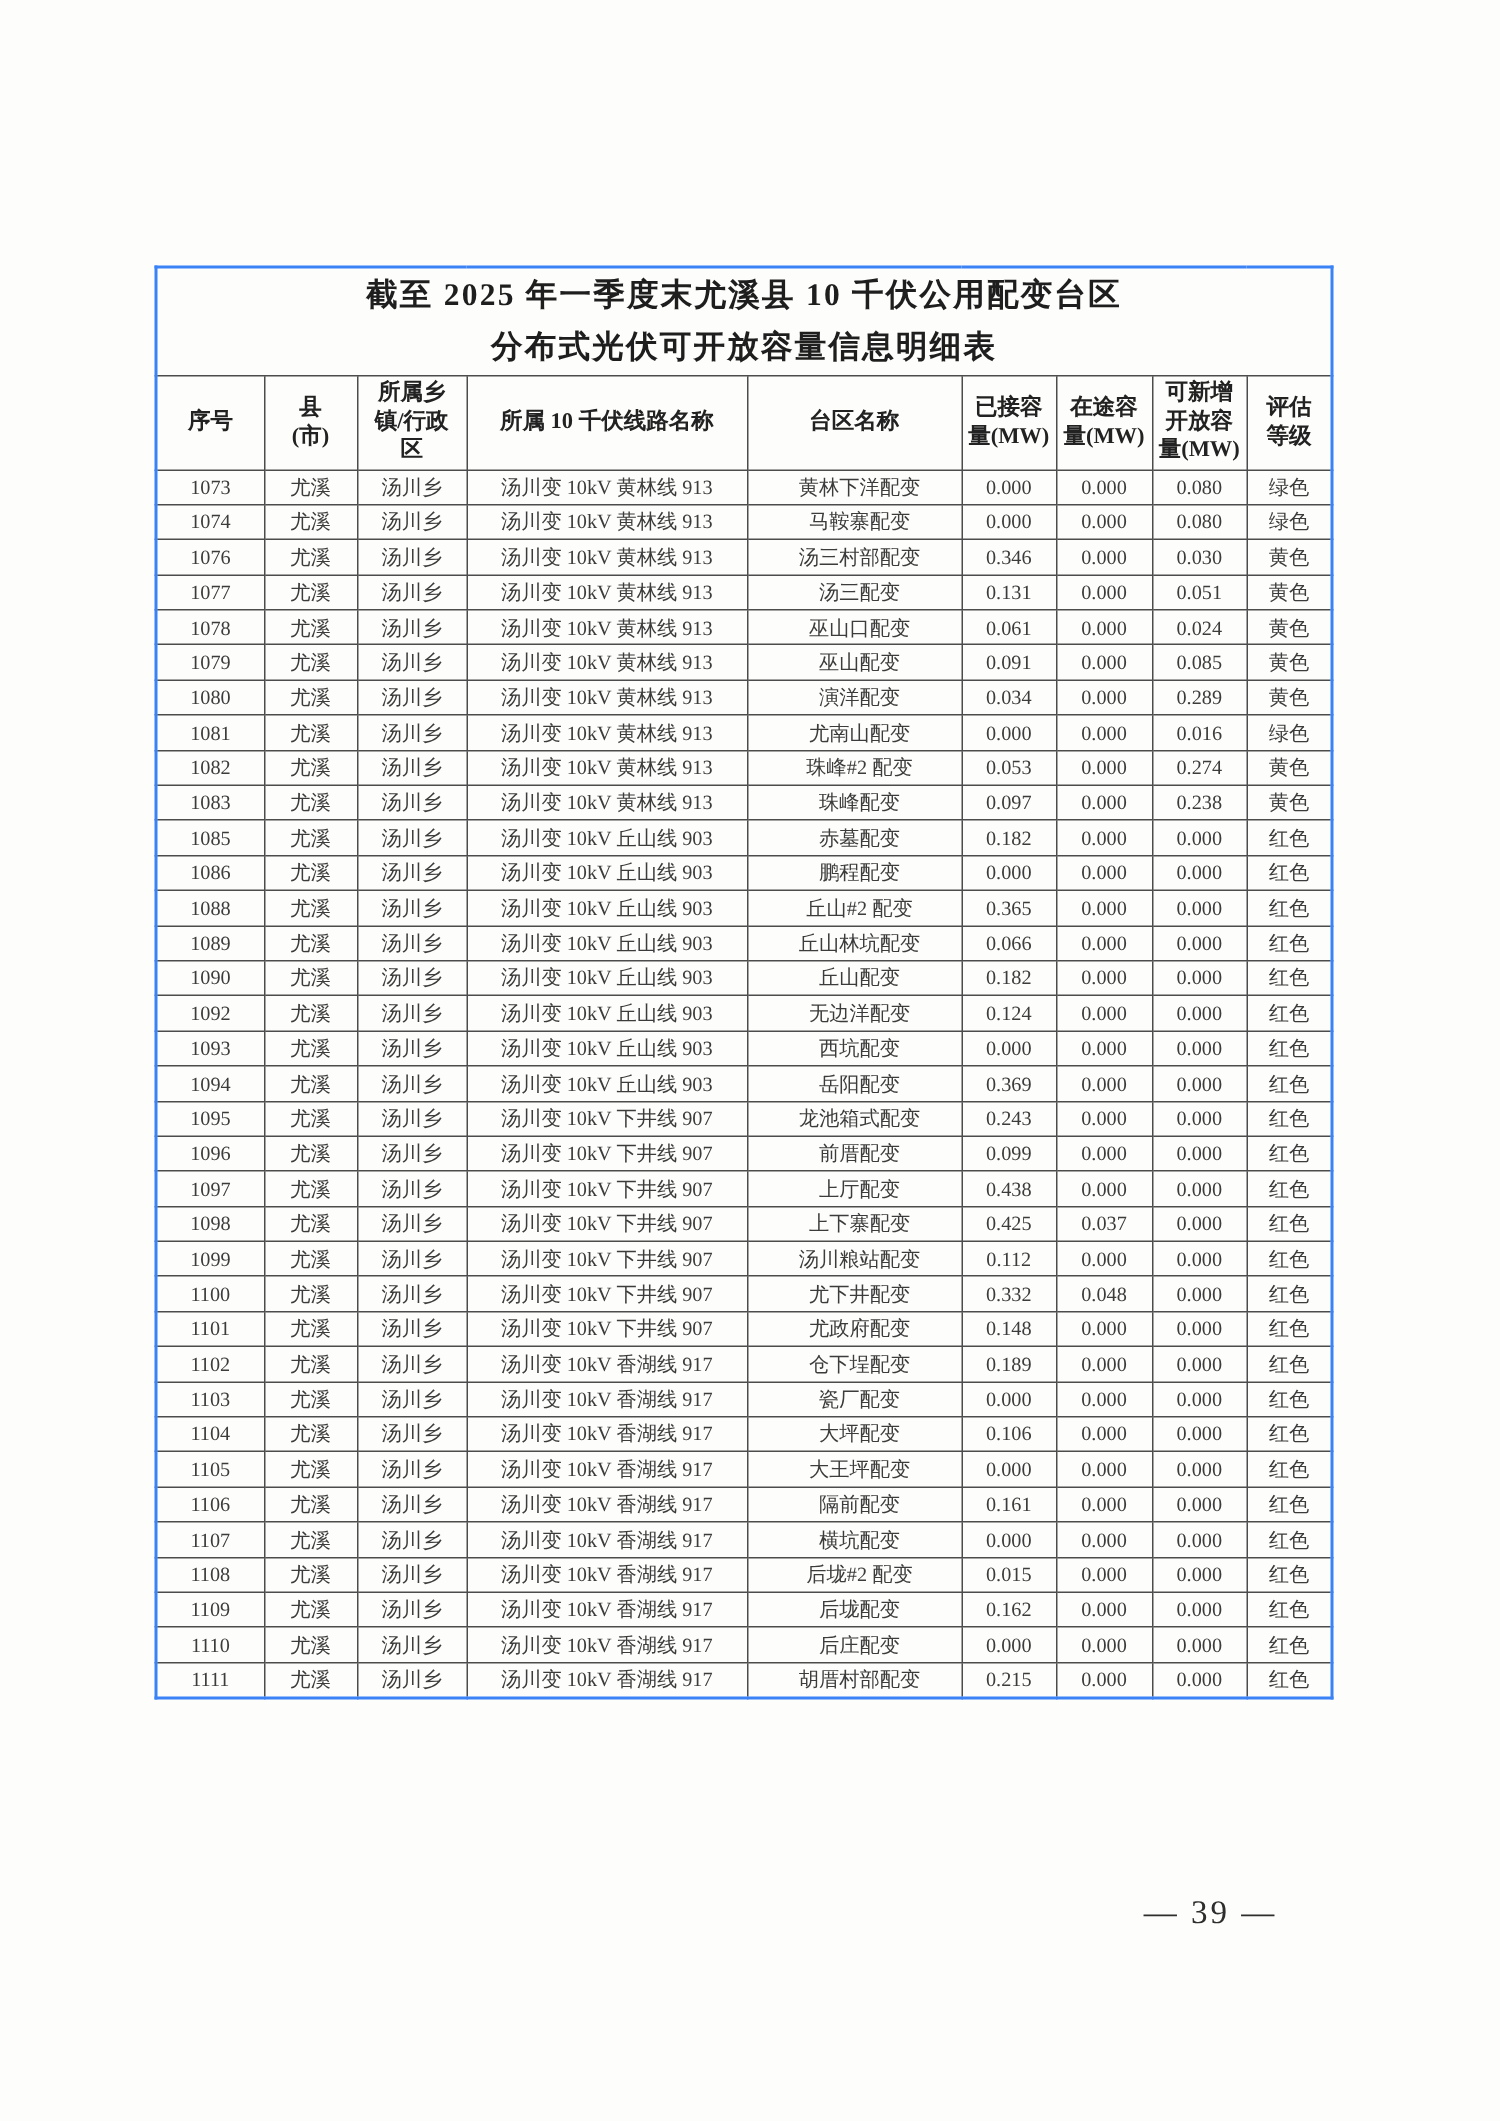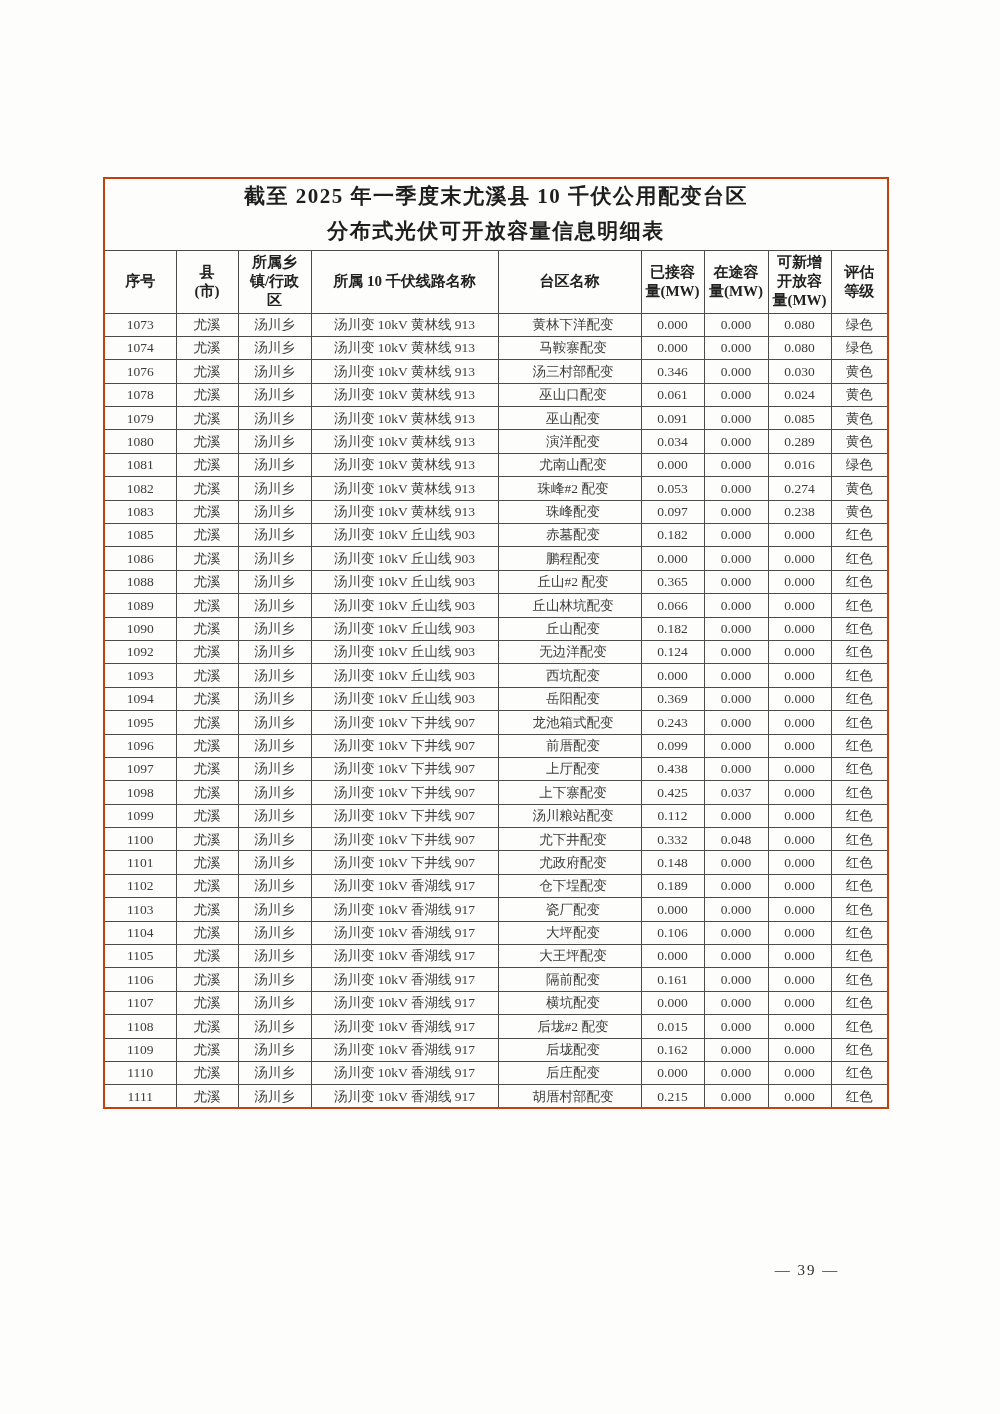--- a/index.html
+++ b/index.html
@@ -14,21 +14,21 @@
     color: #3c3c3c;
     overflow: hidden;
   }
   table.capacity-table {
     position: absolute;
     left: 103px;
     top: 177px;
     width: 784px;
     border-collapse: collapse;
     table-layout: fixed;
-    border: 2px solid #c2410c;
+    border: 2px solid #3b82f6;
   }
   table.capacity-table th,
   table.capacity-table td {
     border: 1px solid #4c4c4c;
     vertical-align: middle;
     overflow: hidden;
   }
   .title-cell {
     height: 72px;
     text-align: center;
@@ -60,21 +60,21 @@
   tbody td.c4 {
     text-align: center;
     padding-left: 9px;
   }
   .page-number {
     position: absolute;
     left: 752px;
     top: 1262px;
     width: 110px;
     text-align: center;
-    font-size: 15px;
+    font-size: 22px;
     letter-spacing: 2px;
     color: #2e2e2e;
   }
 </style>
 </head>
 <body>
 
 <div class="page">
 
   <table class="capacity-table">
@@ -142,20 +142,31 @@
           <td class="c1">尤溪</td>
           <td class="c2">汤川乡</td>
           <td class="c3">汤川变 10kV 黄林线 913</td>
           <td class="c4">汤三村部配变</td>
           <td class="c5">0.346</td>
           <td class="c6">0.000</td>
           <td class="c7">0.030</td>
           <td class="c8">黄色</td>
         </tr>
         <tr>
+          <td class="c0">1077</td>
+          <td class="c1">尤溪</td>
+          <td class="c2">汤川乡</td>
+          <td class="c3">汤川变 10kV 黄林线 913</td>
+          <td class="c4">汤三配变</td>
+          <td class="c5">0.131</td>
+          <td class="c6">0.000</td>
+          <td class="c7">0.051</td>
+          <td class="c8">黄色</td>
+        </tr>
+        <tr>
           <td class="c0">1078</td>
           <td class="c1">尤溪</td>
           <td class="c2">汤川乡</td>
           <td class="c3">汤川变 10kV 黄林线 913</td>
           <td class="c4">巫山口配变</td>
           <td class="c5">0.061</td>
           <td class="c6">0.000</td>
           <td class="c7">0.024</td>
           <td class="c8">黄色</td>
         </tr>

